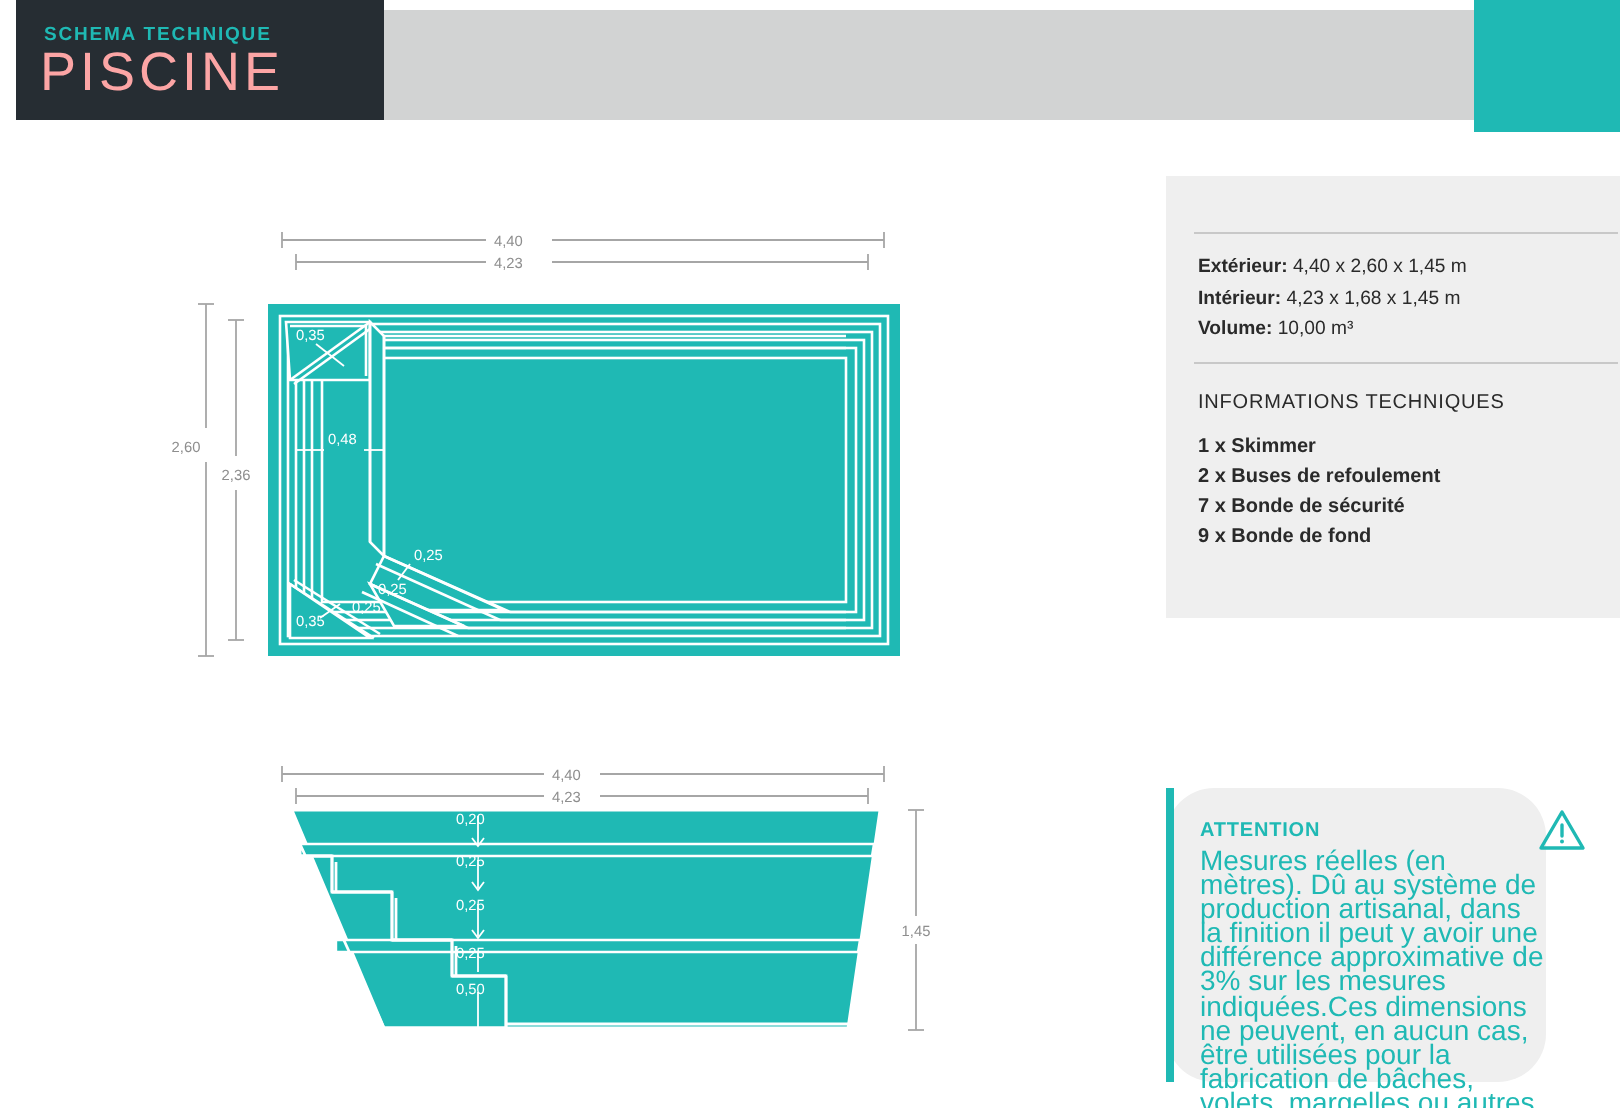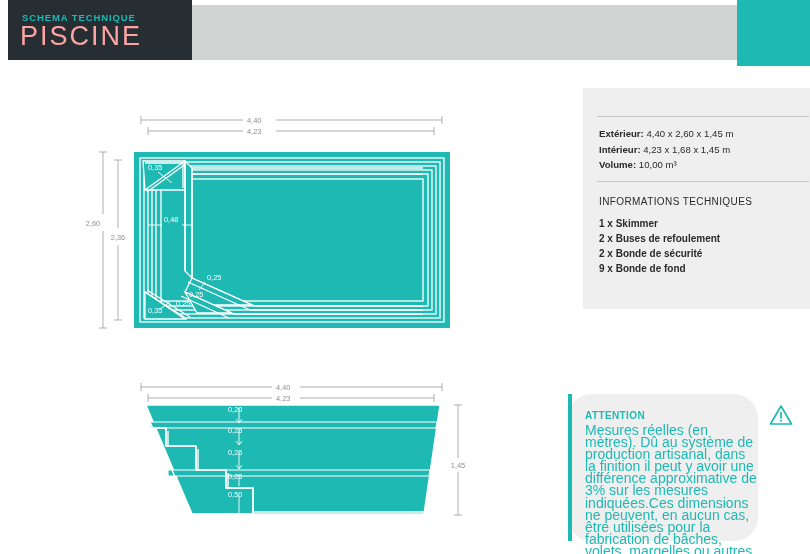--- a/index.html
+++ b/index.html
@@ -21,21 +21,21 @@
 
   
   #info-panel{position:absolute;left:583px;top:88px;width:240px;height:221px;background:#efefef;}
   #info-panel .rule{height:1px;background:#c8c8c8;margin:0 14px;}
   #info-dims{padding:9px 16px 8px 16px;font-size:9.6px;line-height:15.5px;color:#2a2a2a;}
   #info-dims .k{font-weight:bold;}
   #info-tech-title{padding:14px 16px 0 16px;font-size:10px;letter-spacing:.4px;color:#2a2a2a;}
   #info-tech-list{padding:9px 16px 0 16px;font-size:10px;line-height:15px;font-weight:bold;color:#2a2a2a;}
 
   
-  #attention-panel{position:absolute;left:568px;top:394px;width:190px;height:147px;background:#efefef;border-radius:24px;}
+  #attention-panel{position:absolute;left:583px;top:394px;width:190px;height:147px;background:#efefef;border-radius:24px;}
   #attention-bar{position:absolute;left:0;top:0;width:4px;height:147px;background:#1fb9b4;}
   #attention-title{position:absolute;left:17px;top:16px;font-size:10px;font-weight:bold;letter-spacing:.4px;color:#1fb9b4;}
   #attention-body{position:absolute;left:17px;top:30px;width:175px;font-size:14px;line-height:12.1px;color:#1fb9b4;}
   #attention-icon{position:absolute;left:769px;top:404px;width:24px;height:22px;}
 
   
   #plan-view{position:absolute;left:0;top:0;width:560px;height:360px;}
   #section-view{position:absolute;left:0;top:360px;width:560px;height:194px;}
   .dimtext{font-size:7.4px;fill:#8e8e8e;font-family:"Liberation Sans", sans-serif;}
   .dimtext-w{font-size:7.4px;fill:#ffffff;font-family:"Liberation Sans", sans-serif;}
@@ -235,21 +235,21 @@
     <div>
       <span class="k">Volume:</span>
       <span>10,00 m³</span>
     </div>
   </div>
   <div class="rule"></div>
   <div id="info-tech-title">INFORMATIONS TECHNIQUES</div>
   <div id="info-tech-list">
     <div>1 x Skimmer</div>
     <div>2 x Buses de refoulement</div>
-    <div>2 x Bonde de sécurité</div>
+    <div>7 x Bonde de sécurité</div>
     <div>9 x Bonde de fond</div>
   </div>
 </div>
 
 <div id="attention-panel">
   <div id="attention-bar"></div>
   <div id="attention-title">ATTENTION</div>
   <div id="attention-body">Mesures réelles (en mètres). Dû au système de production artisanal, dans la finition il peut y avoir une différence  approximative de 3% sur les mesures indiquées.Ces dimensions ne peuvent,  en aucun cas, être utilisées pour la fabrication  de bâches, volets, margelles ou autres accessoires qui demandent une taille réelle précise.</div>
 </div>
 <div id="attention-icon">

